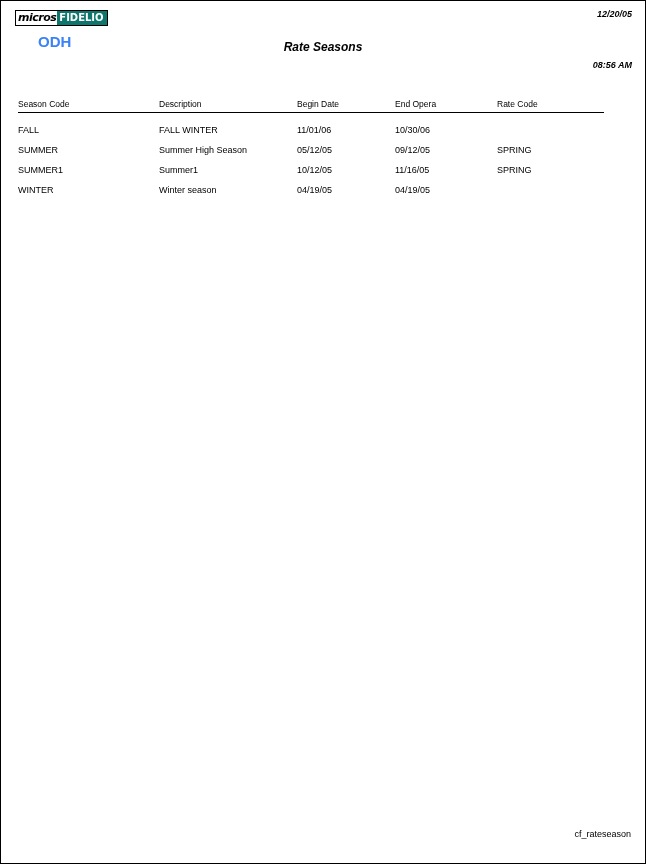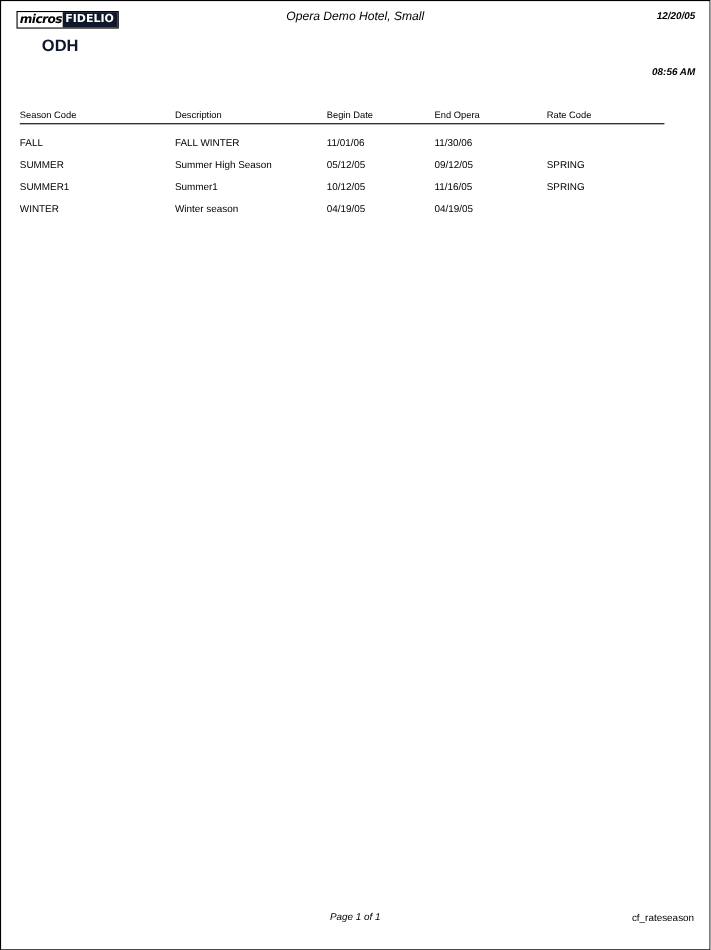--- a/index.html
+++ b/index.html
@@ -38,32 +38,32 @@
     padding: 0 1px 0 2px;
     color: #000000;
     letter-spacing: -0.5px;
     font-family: "DejaVu Sans", sans-serif;
   }
   .logo-fidelio {
     font-size: 10px;
     font-weight: bold;
     line-height: 14px;
     padding: 0 3px 0 2px;
-    background: #0f172a;
+    background: #0f766e;
     color: #ffffff;
     letter-spacing: 0px;
     font-family: "DejaVu Sans", sans-serif;
   }
   .odh {
     position: absolute;
     left: 37px;
     top: 32px;
     font-size: 15px;
     font-weight: bold;
-    color: #0f172a;
+    color: #3b82f6;
   }
   .hotel-name {
     position: absolute;
     left: 0;
     right: 0;
     top: 8px;
     text-align: center;
     font-size: 11px;
     font-style: italic;
     color: #000000;
@@ -165,21 +165,21 @@
 
 <div class="page">
 
   <div class="logo">
     <span class="logo-micros">micros</span>
     <span class="logo-fidelio">FIDELIO</span>
   </div>
 
   <div class="odh">ODH</div>
 
-  <div class="hotel-name">Opera Demo Hotel, Small</div>
+  <div class="report-title">Rate Seasons</div>
 
   <div class="print-date">12/20/05</div>
   <div class="print-time">08:56 AM</div>
 
   <div class="table-area">
     <div class="row head-row">
       <span class="cell c-code">Season Code</span>
       <span class="cell c-desc">Description</span>
       <span class="cell c-begin">Begin Date</span>
       <span class="cell c-end">End Opera</span>
@@ -188,21 +188,21 @@
   </div>
 
   <div class="rule"></div>
 
   <div class="body-rows">
 
     <div class="row">
       <span class="cell c-code">FALL</span>
       <span class="cell c-desc">FALL WINTER</span>
       <span class="cell c-begin">11/01/06</span>
-      <span class="cell c-end">11/30/06</span>
+      <span class="cell c-end">10/30/06</span>
       <span class="cell c-rate"></span>
     </div>
 
     <div class="row">
       <span class="cell c-code">SUMMER</span>
       <span class="cell c-desc">Summer High Season</span>
       <span class="cell c-begin">05/12/05</span>
       <span class="cell c-end">09/12/05</span>
       <span class="cell c-rate">SPRING</span>
     </div>
@@ -218,16 +218,15 @@
     <div class="row">
       <span class="cell c-code">WINTER</span>
       <span class="cell c-desc">Winter season</span>
       <span class="cell c-begin">04/19/05</span>
       <span class="cell c-end">04/19/05</span>
       <span class="cell c-rate"></span>
     </div>
 
   </div>
 
-  <div class="footer-page">Page 1  of 1</div>
   <div class="footer-file">cf_rateseason</div>
 
 </div>
 
 </body></html>

